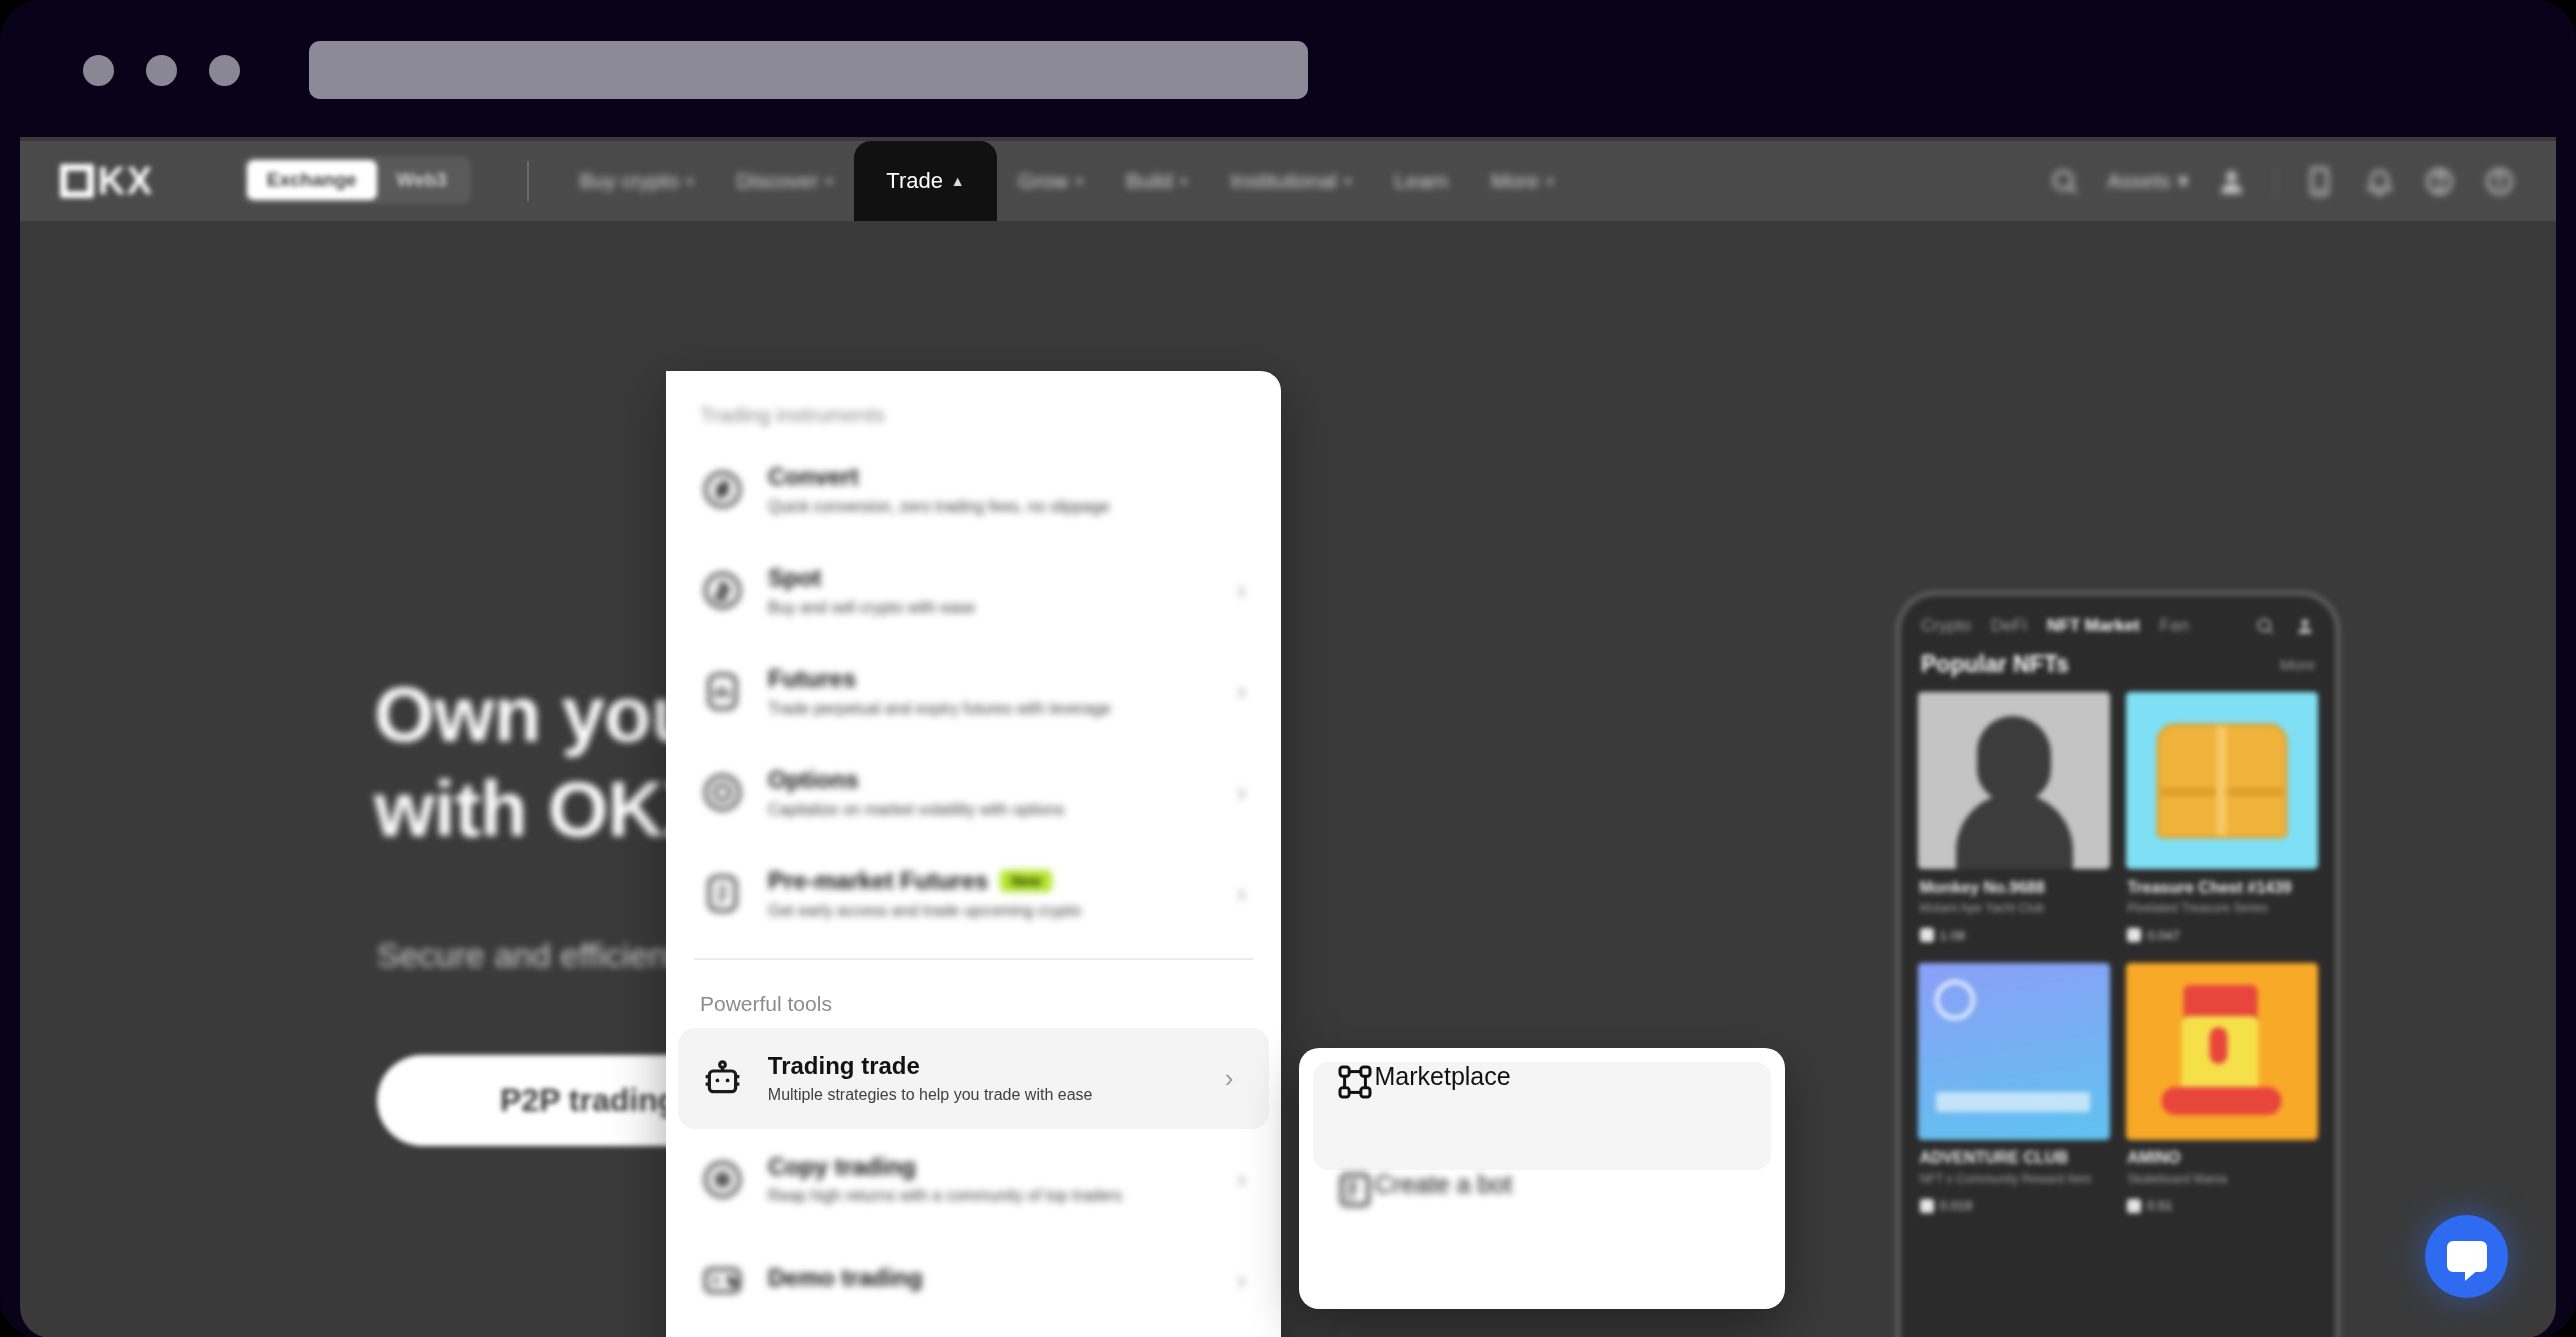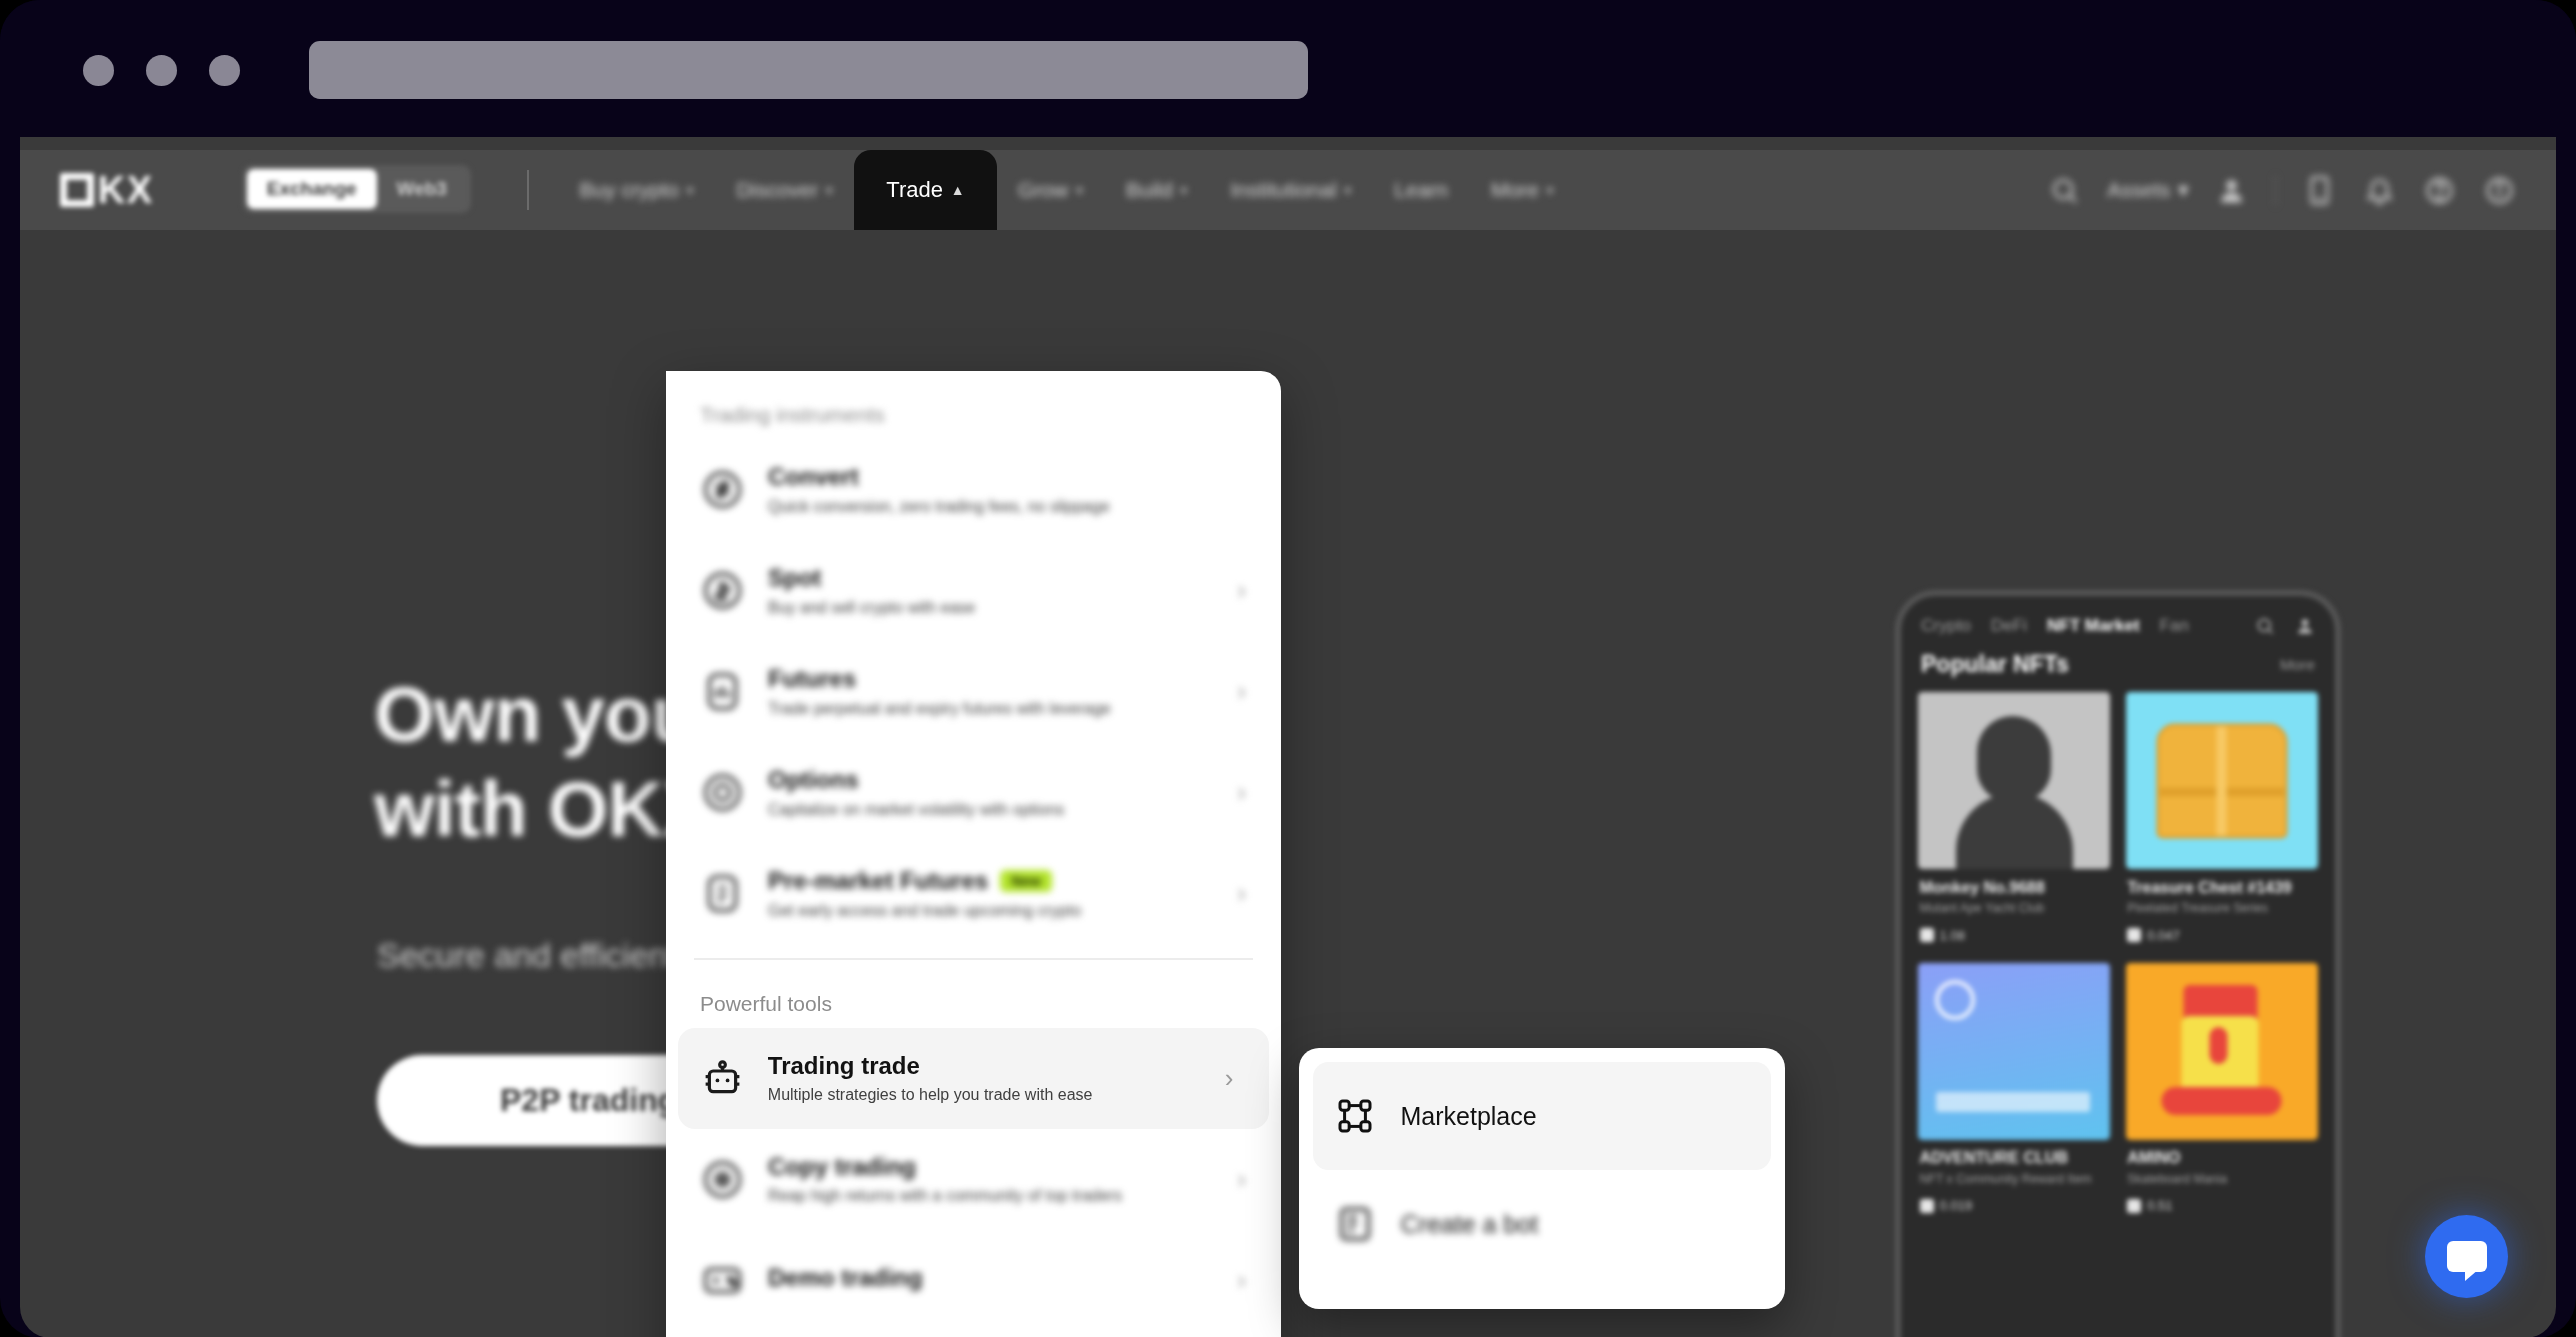--- a/index.html
+++ b/index.html
@@ -47,21 +47,21 @@
     width: 2536px; height: 1201px;
     background: #3a3a3a;
     border-bottom-left-radius: 31px;
     border-bottom-right-radius: 31px;
     overflow: hidden;
   }
 
   
   .site-header {
     position: absolute;
-    left: 0; top: 13px;
+    left: 0; top: 4px;
     width: 2536px; height: 80px;
     background: #4a4a4a;
     display: flex; align-items: center; padding-left: 23px;
   }
   .blurred { filter: blur(3.8px); }
   .blurred-lite { filter: blur(2.6px); }
 
   .okx-logo {
     position: absolute; left: 40px; top: 21.5px;
     width: 146px; height: 37px;
@@ -235,21 +235,21 @@
   
   .flyout {
     position: absolute; left: 1279px; top: 911px;
     width: 486px; height: 261px;
     background: #ffffff;
     border-radius: 20px;
     box-shadow: 0 18.4px 49px rgba(0,0,0,.38);
     z-index: 35; padding: 14px;
   }
   .fly-item {
-    display: flex; align-items: center; gap: 26px;
+    display: flex; align-items: flex-start; 
     height: 108px; padding: 0 21.5px; border-radius: 15.4px;
   }
   .fly-item.hovered { background: #f5f5f5; }
   .fly-item .f-icon { width: 40px; height: 40px; flex: 0 0 40px; color: #111; }
   .fly-item .f-icon svg { width: 40px; height: 40px; }
   .fly-item .f-label { font-size: 25px; color: #111111; }
 </style>
 </head>
 <body>
 

